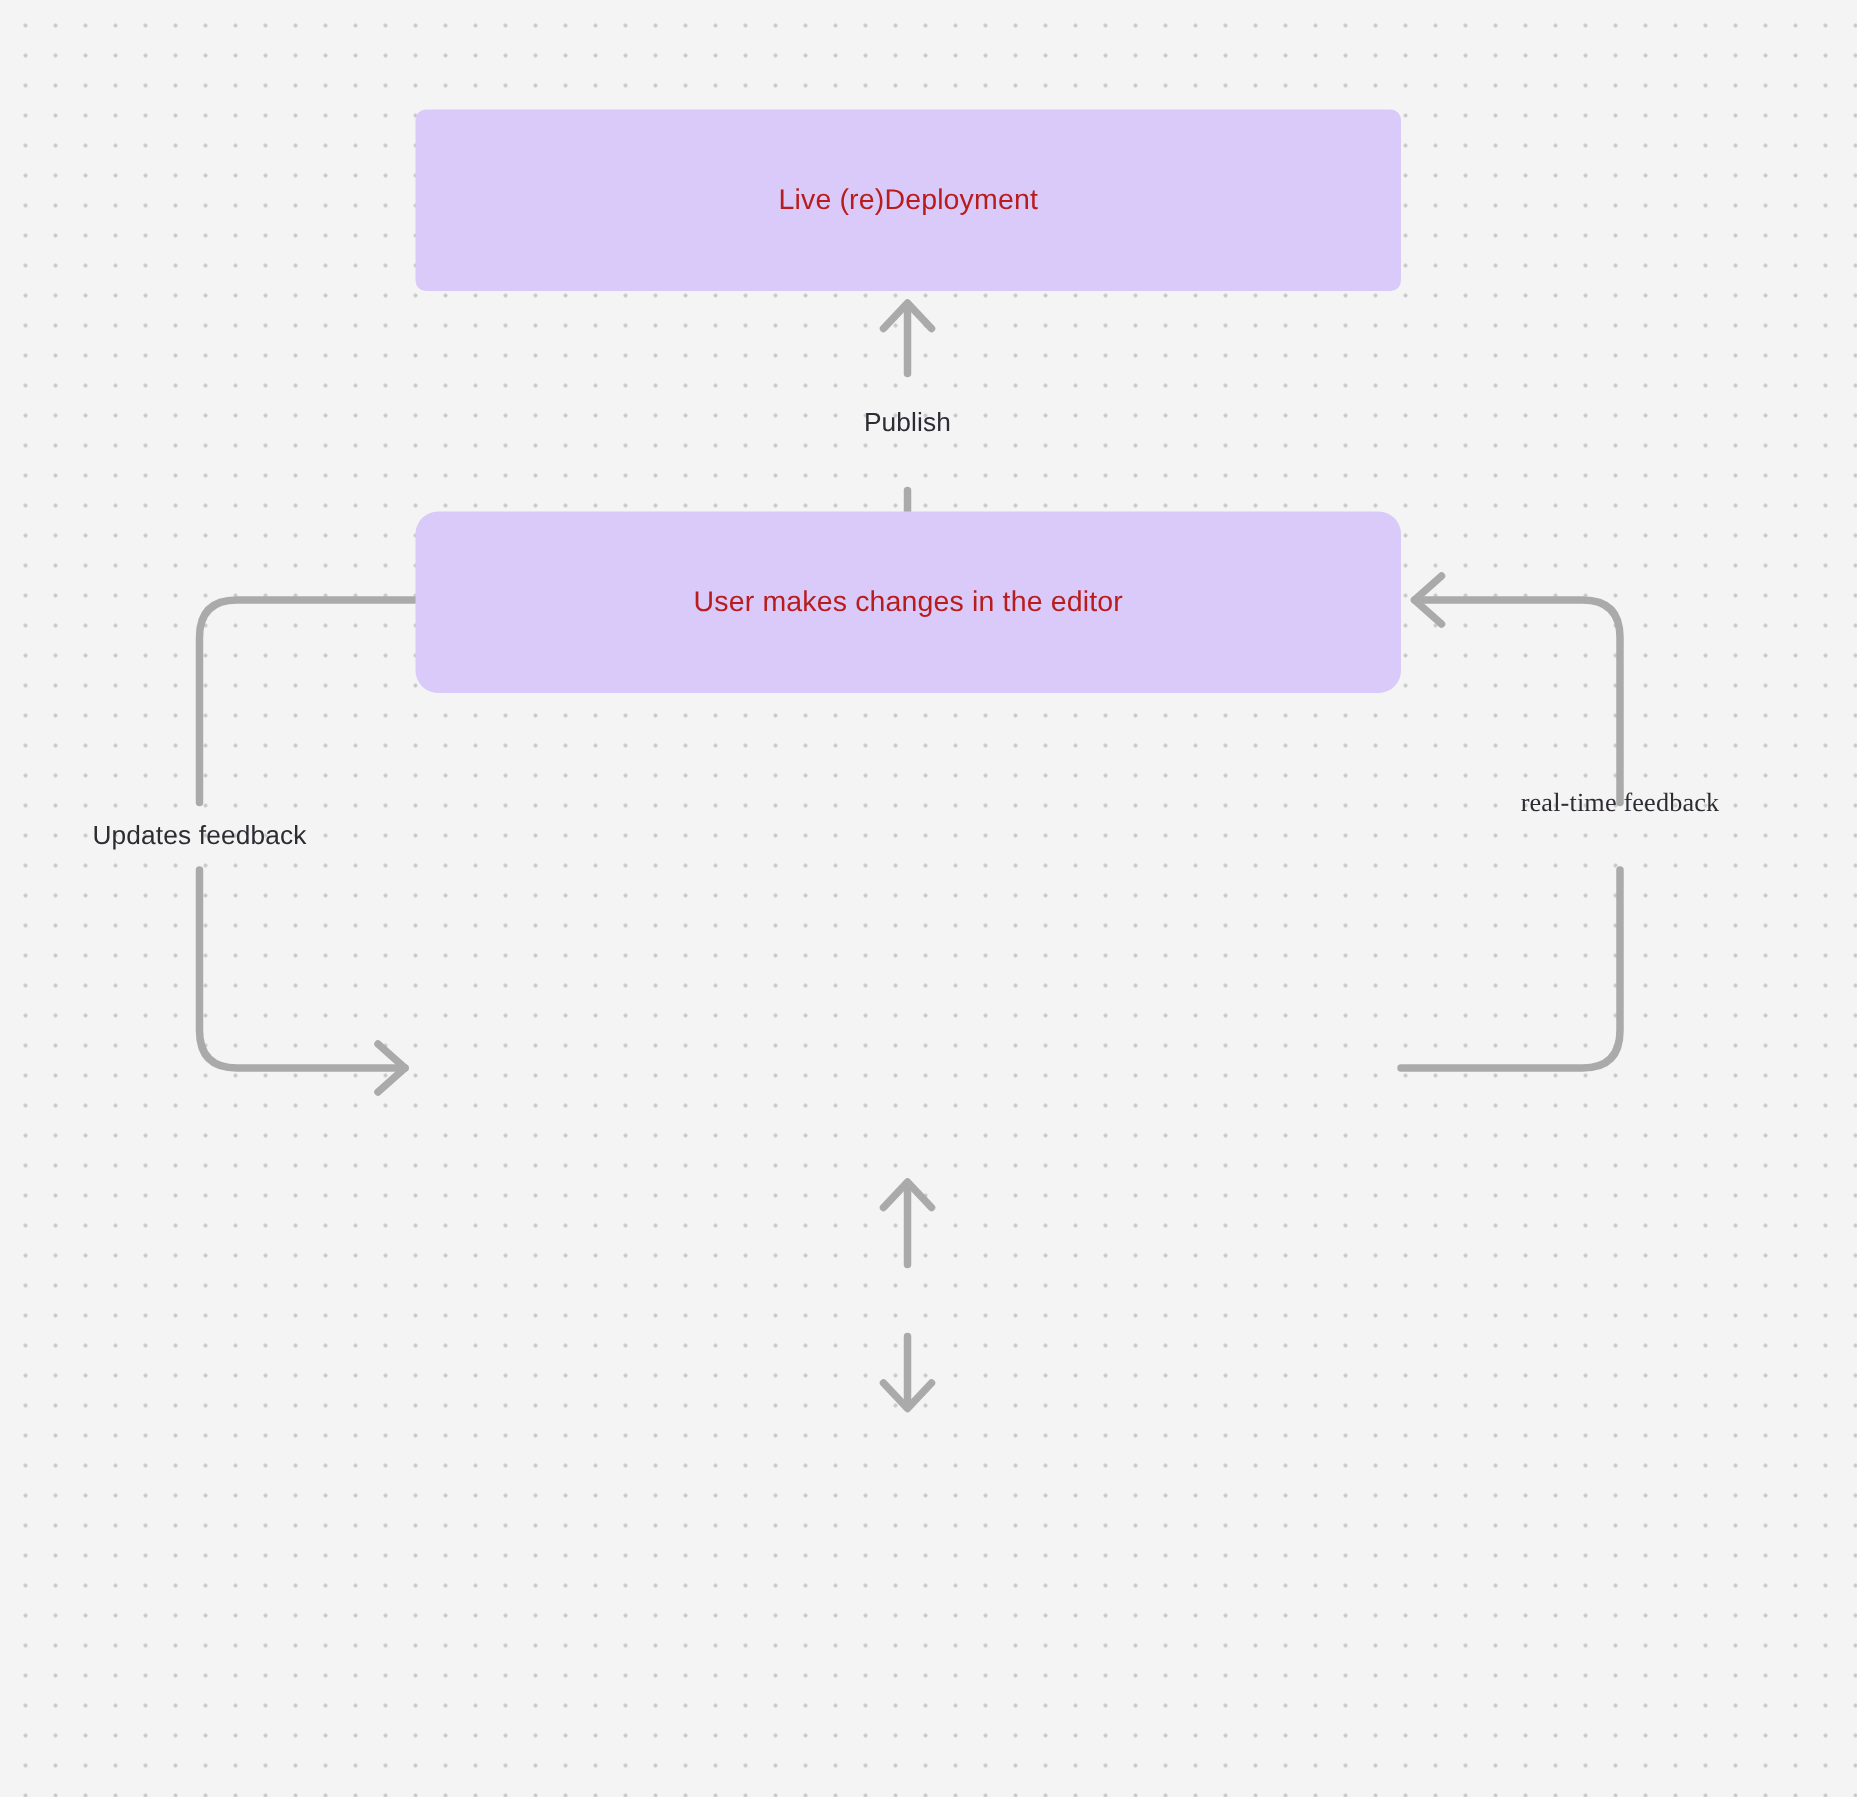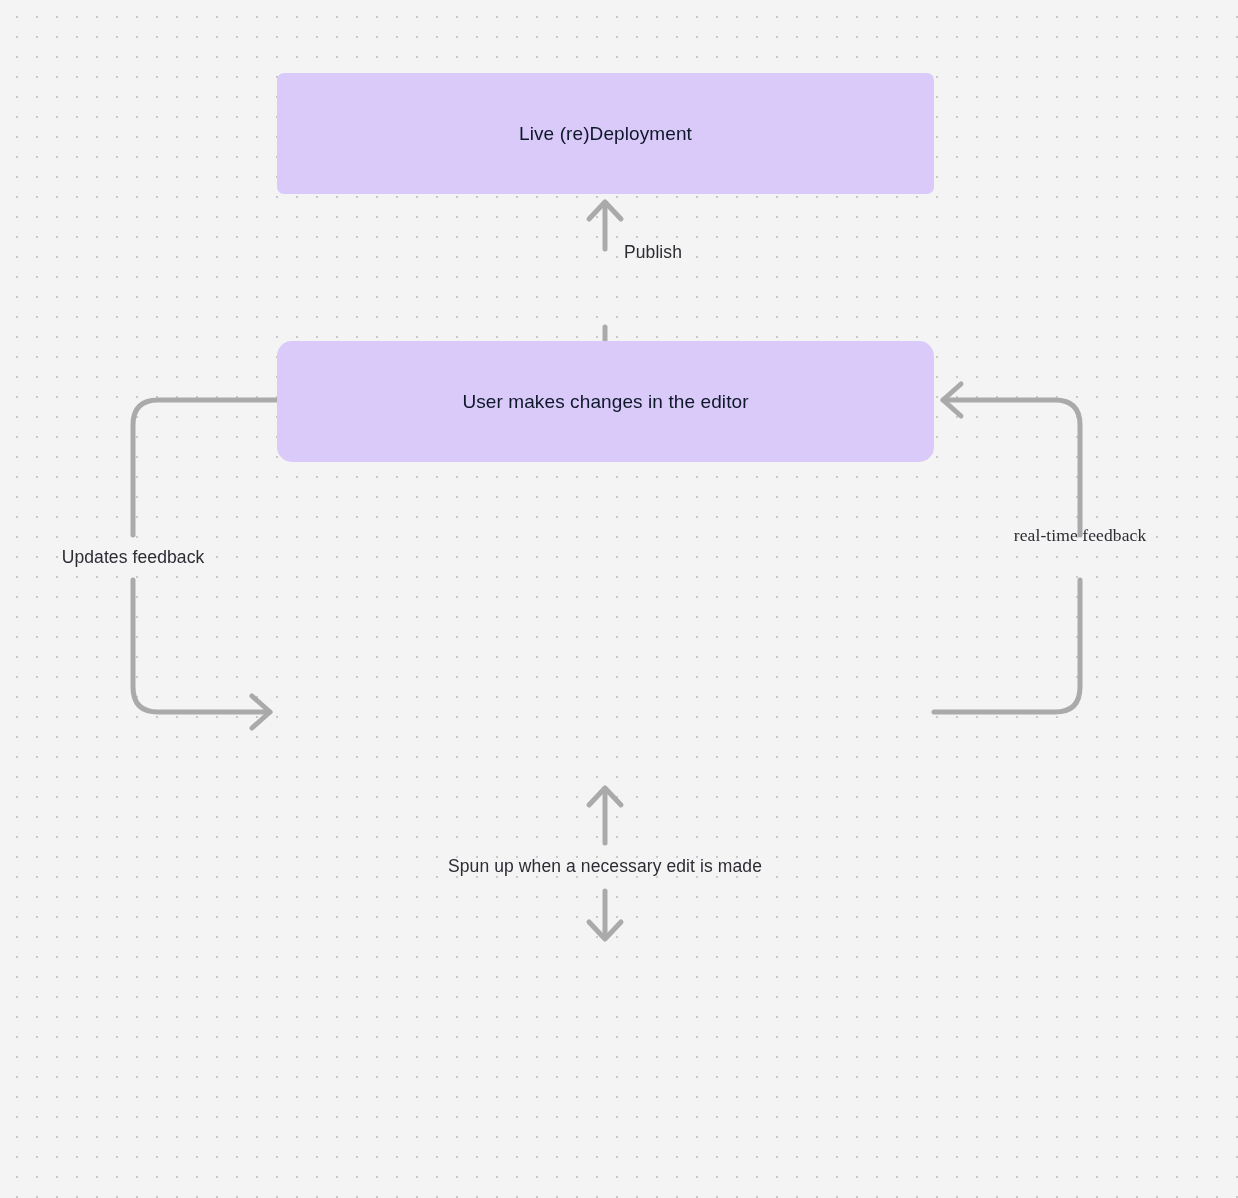--- a/index.html
+++ b/index.html
@@ -23,21 +23,21 @@
     background: #d9caf9;
     border-radius: 7px;
     display: flex;
     align-items: center;
     justify-content: center;
     box-sizing: border-box;
   }
   .node-label {
     font-family: "Liberation Sans", sans-serif;
     font-size: 19px;
-    color: #0f172a;
+    color: #b91c1c;
     letter-spacing: 0.1px;
     text-align: center;
     white-space: nowrap;
   }
   #edge-layer {
     position: absolute;
     left: 0;
     top: 0;
     width: 1238px;
     height: 1198px;
@@ -91,21 +91,20 @@
   <div class="node" style="left:277px; top:73px; width:657px; height:121px;">
     <span class="node-label">Live (re)Deployment</span>
   </div>
 
   <div class="node" style="left:277px; top:341px; width:657px; height:121px;border-radius:15px;">
     <span class="node-label">User makes changes in the editor</span>
   </div>
 
 
 
-  <span class="edge-label center" style="left:605px; top:252px;margin-left:48px;">Publish</span>
+  <span class="edge-label center" style="left:605px; top:282px;">Publish</span>
 
   <span class="edge-label center" style="left:133px; top:557px;">Updates feedback</span>
 
   <span class="edge-label center" style="left:1080px; top:535px;font-family:Liberation Serif, serif;">real-time feedback</span>
 
-  <span class="edge-label center" style="left:605px; top:866px;">Spun up when a necessary edit is made</span>
 
 </div>
 
 </body></html>

